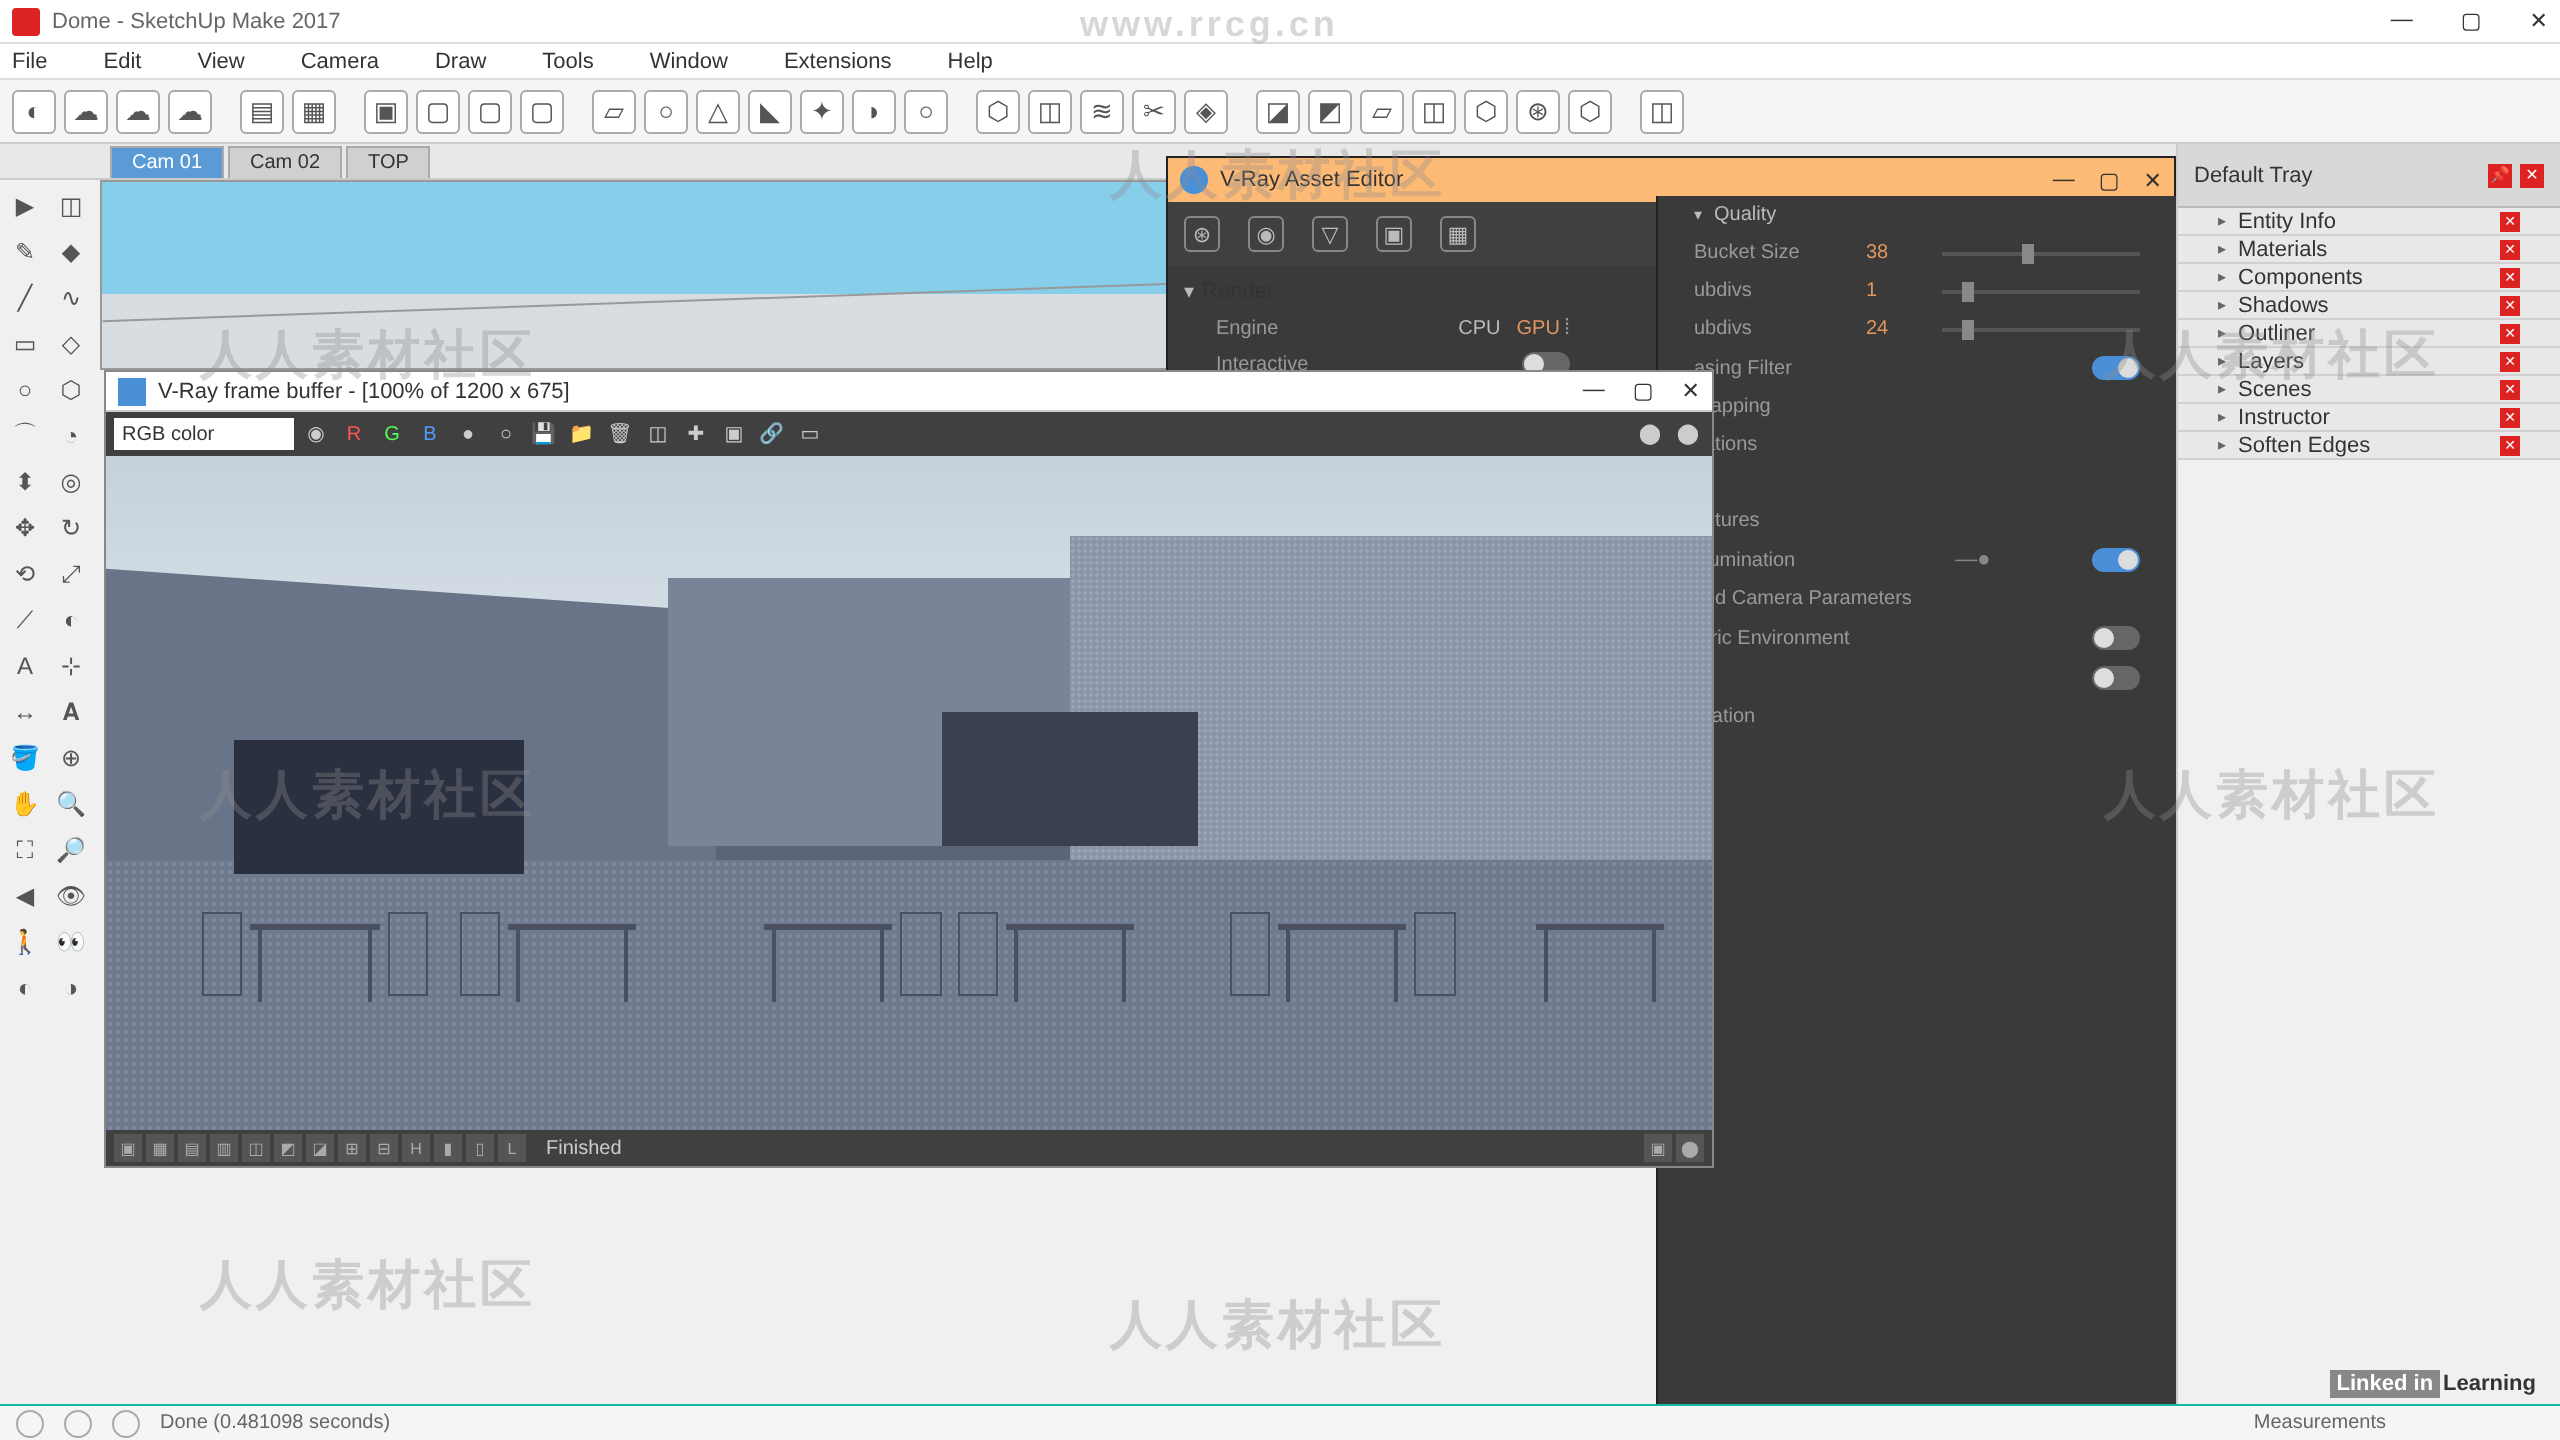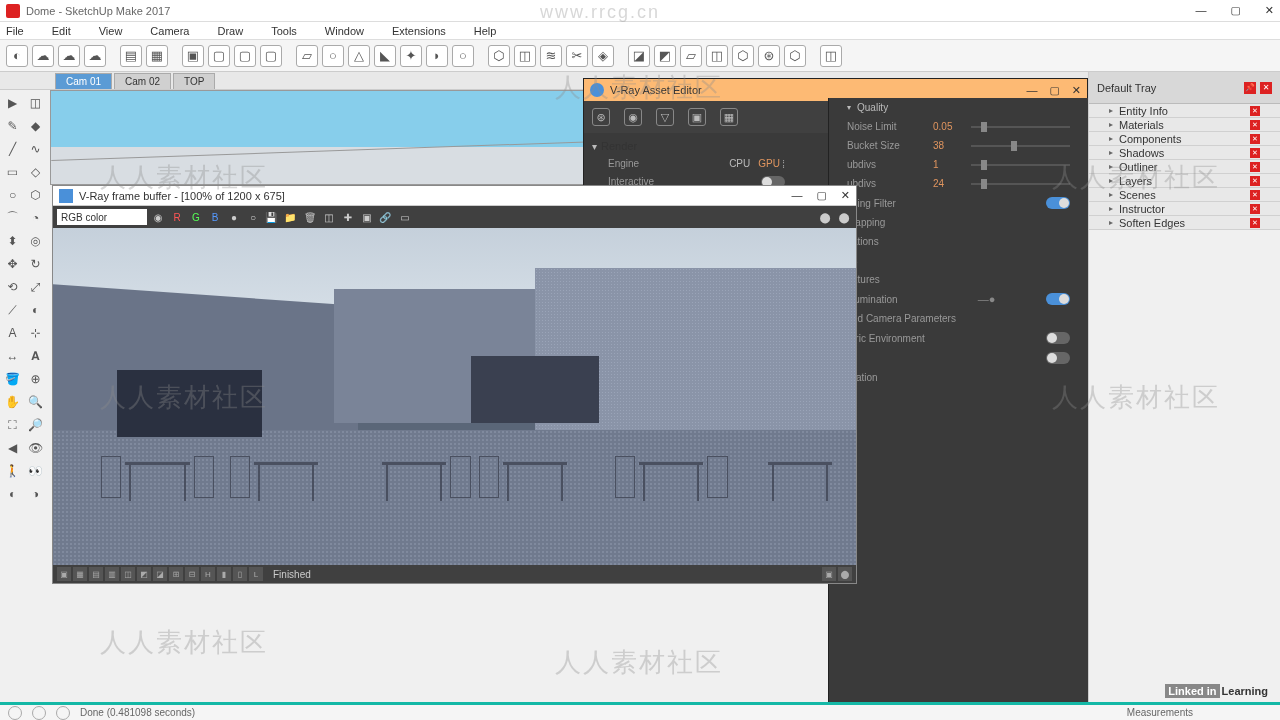--- a/index.html
+++ b/index.html
@@ -23,21 +23,21 @@
 .asset-editor{position:absolute;left:583px;top:78px;width:505px;height:108px;background:#3a3a3a;border:1px solid #222}
 .ae-title{height:22px;background:#fdba74;display:flex;align-items:center;padding:0 6px;font-size:11px;color:#555}
 .ae-title .aeico{width:14px;height:14px;background:#4a90d9;border-radius:50%;margin-right:6px}
 .ae-title .aewin{margin-left:auto;display:flex;gap:12px;color:#888}
 .ae-toolbar{height:32px;background:#404040;display:flex;align-items:center;padding:0 8px;gap:14px}
 .ae-toolbar .aet{width:18px;height:18px;border:1px solid #888;border-radius:3px;display:flex;align-items:center;justify-content:center;color:#bbb;font-size:11px}
 .ae-toolbar .aesep{flex:1}
 .ae-body{display:flex;height:54px}
 .ae-left{width:225px;padding:4px 8px}
 .ae-section{color:#bbb;font-size:10px;padding:3px 0;display:flex;align-items:center}
-.ae-row{display:flex;align-items:flex-start;padding:3px 16px}
+.ae-row{display:flex;align-items:center;padding:3px 16px}
 .ae-row .lbl{color:#999;font-size:10px;flex:1}
 .ae-row .val{color:#bbb;font-size:10px;margin-left:8px}
 .toggle{width:24px;height:12px;background:#666;border-radius:6px;position:relative;margin-left:4px}
 .toggle.on{background:#4a90d9}
 .toggle::after{content:"";position:absolute;width:10px;height:10px;background:#ddd;border-radius:50%;top:1px;right:1px}
 .toggle.left::after{left:1px;right:auto}
 .render-panel{position:absolute;right:192px;top:98px;width:260px;bottom:18px;background:#3a3a3a;border-left:1px solid #222}
 .rp-header{padding:6px 10px;color:#ccc;font-size:11px;border-bottom:1px solid #2a2a2a;display:flex;align-items:center}
 .rp-header::before{content:"▾";margin-right:6px;font-size:9px}
 .rp-sub{padding:4px 18px;color:#bbb;font-size:10px;display:flex;align-items:center}
@@ -74,25 +74,25 @@
 .vfb-status{height:18px;background:#404040;display:flex;align-items:center;padding:0 4px;gap:2px}
 .vfb-status .sbtn{width:14px;height:14px;background:#555;display:flex;align-items:center;justify-content:center;color:#aaa;font-size:8px}
 .vfb-status .stxt{color:#ccc;font-size:10px;margin-left:8px}
 .tray{position:absolute;right:0;top:72px;width:192px;bottom:18px;background:#f0f0f0;border-left:1px solid #ccc}
 .tray-title{height:32px;background:#d8d8d8;padding:0 8px;display:flex;align-items:center;font-size:11px;color:#555;border-bottom:1px solid #bbb}
 .tray-title .tpin{margin-left:auto;display:flex;gap:4px}
 .tray-title .tpin span{width:12px;height:12px;background:#d22;font-size:8px;color:#fff;display:flex;align-items:center;justify-content:center}
 .tray-item{height:14px;background:#e8e8e8;padding:0 20px;display:flex;align-items:center;font-size:10px;color:#444;border-bottom:1px solid #d0d0d0}
 .tray-item::before{content:"▸";margin-right:6px;font-size:8px;color:#666}
 .tray-item .tx{margin-left:auto;width:10px;height:10px;background:#d22;color:#fff;font-size:7px;display:flex;align-items:center;justify-content:center}
-.statusbar{position:absolute;bottom:0;left:0;right:0;height:18px;background:#f5f5f5;border-top:3px solid #14b8a6;display:flex;align-items:center;padding:0 8px;gap:10px}
+.statusbar{position:absolute;bottom:0;left:0;right:0;height:18px;background:#f5f5f5;border-top:1px solid #14b8a6;display:flex;align-items:center;padding:0 8px;gap:10px}
 .statusbar .sico{width:14px;height:14px;border:1px solid #aaa;border-radius:50%}
 .statusbar .stext{color:#666;font-size:10px}
 .statusbar .meas{margin-left:auto;color:#666;font-size:10px;margin-right:79px}
-.watermark{position:absolute;color:rgba(140,140,140,.35);font-size:26px;font-weight:normal;pointer-events:none;letter-spacing:2px}
+.watermark{position:absolute;color:rgba(140,140,140,.35);font-size:26px;font-weight:bold;pointer-events:none;letter-spacing:2px}
 .linkedin{position:absolute;right:12px;bottom:22px;color:#888;font-size:13px;font-weight:bold}
 .linkedin .li{background:#888;color:#fff;padding:1px 3px;margin-right:2px}
 </style>
 </head>
 <body>
 
 <div class="titlebar">
   <div class="logo"></div>
   <div class="title">Dome - SketchUp Make 2017</div>
   <div class="winbtns">
@@ -235,25 +235,20 @@
         <span class="lbl">Interactive</span>
         <div class="toggle left"></div>
       </div>
     </div>
   </div>
 </div>
 
 <div class="render-panel">
   <div class="rp-sub">Quality</div>
   <div class="rp-row">
-    <span class="lbl">Noise Limit</span>
-    <span class="val">0.05</span>
-    <div class="slider"></div>
-  </div>
-  <div class="rp-row">
     <span class="lbl">Bucket Size</span>
     <span class="val">38</span>
     <div class="slider" style="--pos:40%">
         <style>.slider[style*="40"]::after{left:40%}</style>
       </div>
   </div>
   <div class="rp-row">
     <span class="lbl">ubdivs</span>
     <span class="val">1</span>
     <div class="slider"></div>

